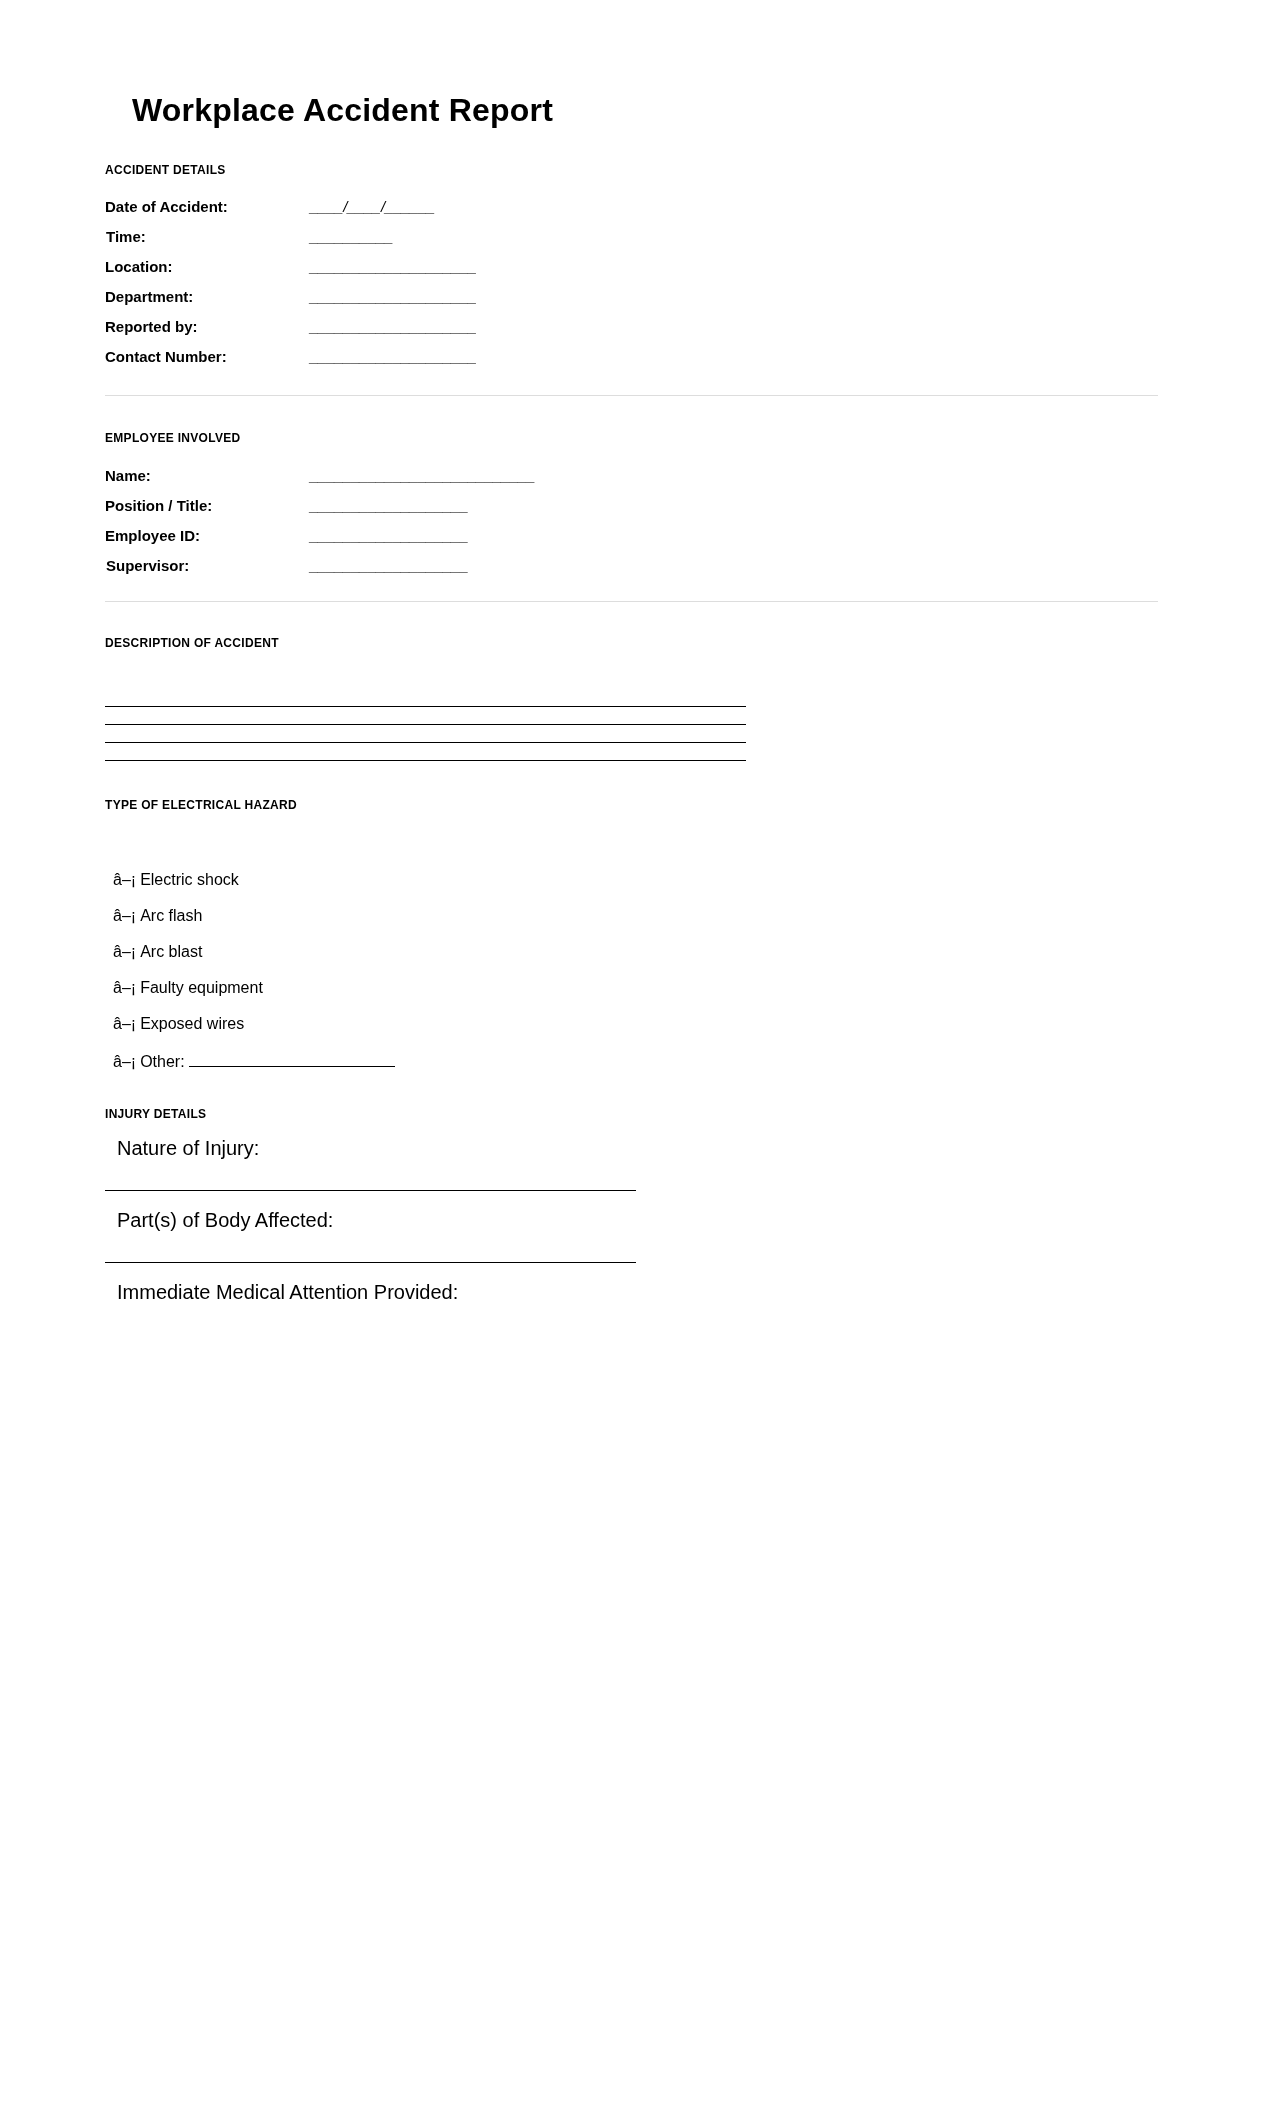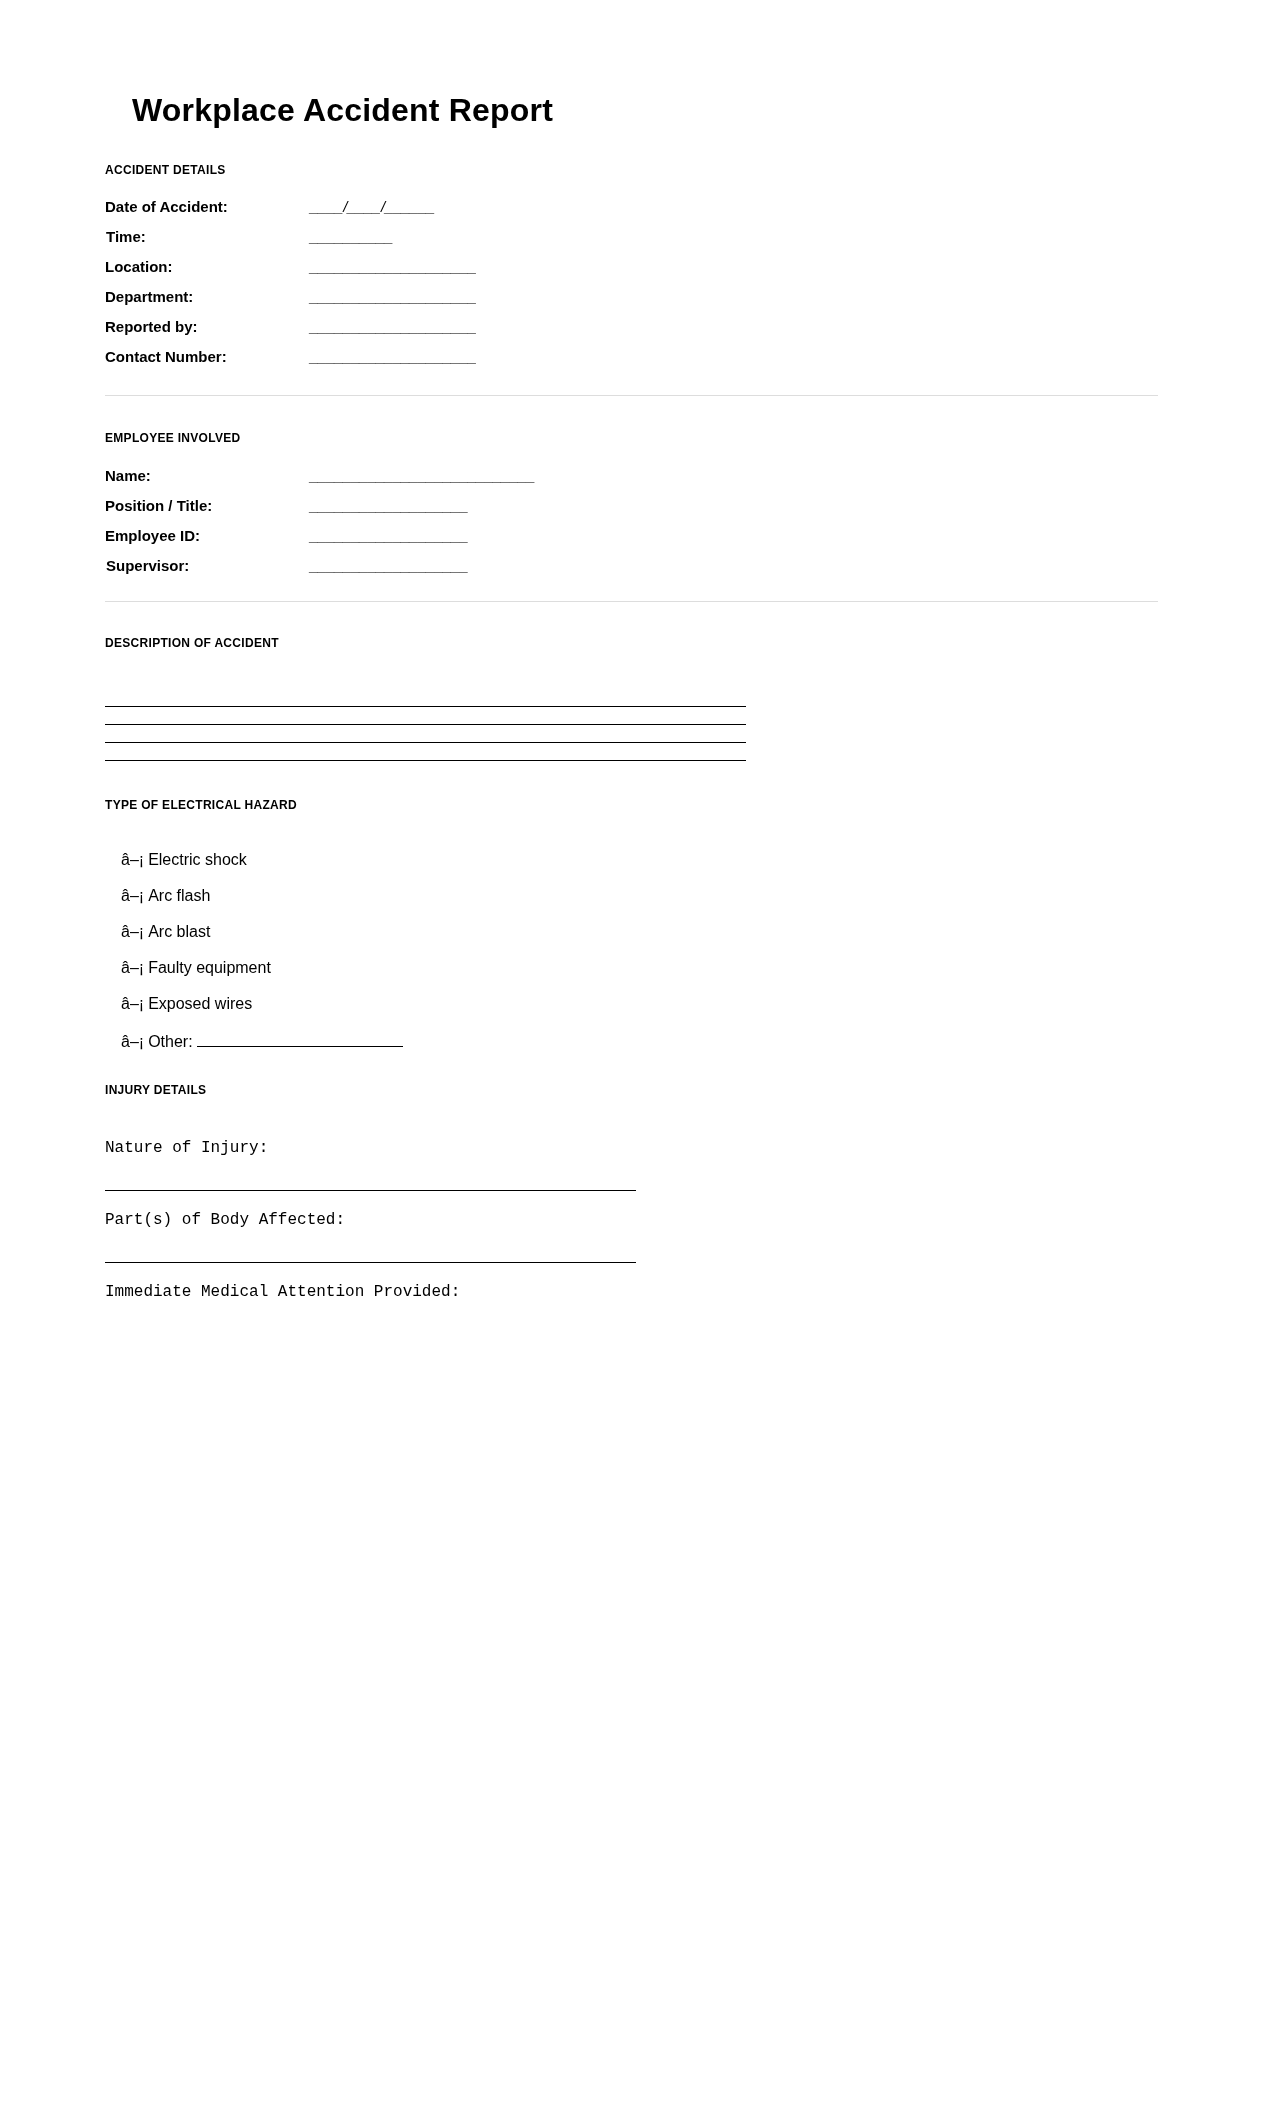--- a/index.html
+++ b/index.html
@@ -57,41 +57,41 @@
   }
   .divider {
     position: absolute;
     left: 0;
     width: 1053px;
     height: 0;
     border-top: 1px solid #dddddd;
   }
   .checkbox-item {
     position: absolute;
-    left: 16px;
+    left: 8px;
     font-size: 16px;
     line-height: 22px;
     white-space: nowrap;
+    margin-top: 20px;
   }
   .checkbox-glyph { margin-right: 4px; }
   .other-line {
     display: inline-block;
     vertical-align: baseline;
     width: 206px;
     border-bottom: 1.3px solid #000;
     height: 14px;
     margin-left: 4px;
   }
   .plain-label {
     position: absolute;
-    left: 0;
-    font-size: 16px;
+    left: 12px;
+    font-size: 20px;
     line-height: 22px;
     white-space: nowrap;
-    font-family: Liberation Mono, monospace;
   }
 </style>
 </head>
 <body>
 
 <div class="page">
 
   <div class="abs title" style="top:90px;margin-left:27px;">Workplace Accident Report</div>
 
   <div class="abs section-heading" style="top:159px;">ACCIDENT DETAILS</div>
@@ -165,21 +165,21 @@
   <div class="checkbox-item" style="top:957px;">
     <span class="checkbox-glyph">â–¡</span><span>Faulty equipment</span>
   </div>
   <div class="checkbox-item" style="top:993px;">
     <span class="checkbox-glyph">â–¡</span><span>Exposed wires</span>
   </div>
   <div class="checkbox-item" style="top:1031px;">
     <span class="checkbox-glyph">â–¡</span><span>Other:</span><span class="other-line"></span>
   </div>
 
-  <div class="abs section-heading" style="top:1079px;">INJURY DETAILS</div>
+  <div class="abs section-heading" style="top:1103px;">INJURY DETAILS</div>
 
   <div class="plain-label" style="top:1137px;">Nature of Injury:</div>
   <div class="blank-line" style="top:1190px; left:0; width:531px;"></div>
 
   <div class="plain-label" style="top:1209px;">Part(s) of Body Affected:</div>
   <div class="blank-line" style="top:1262px; left:0; width:531px;"></div>
 
   <div class="plain-label" style="top:1281px;">Immediate Medical Attention Provided:</div>
 
 </div>

